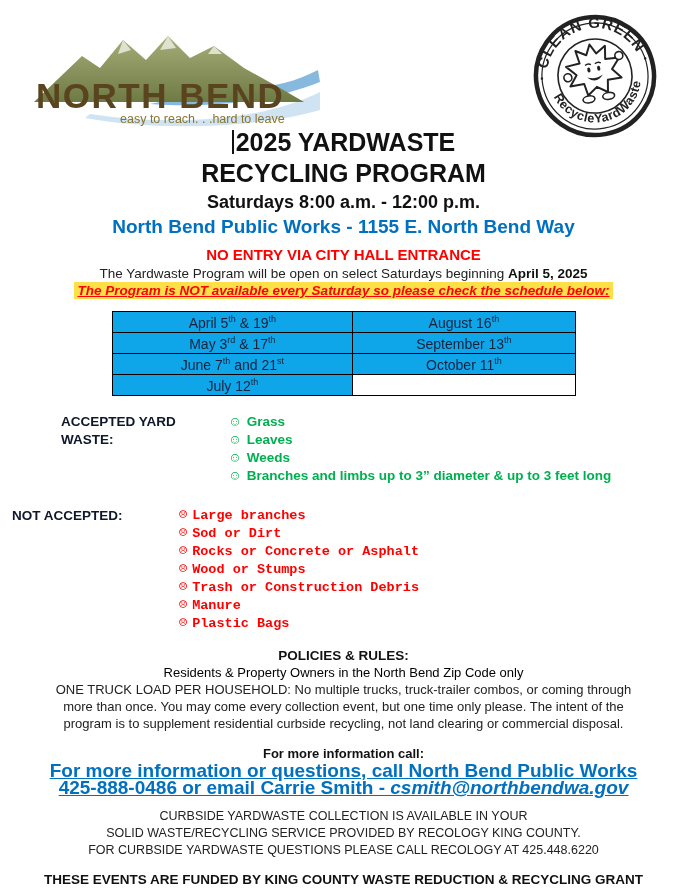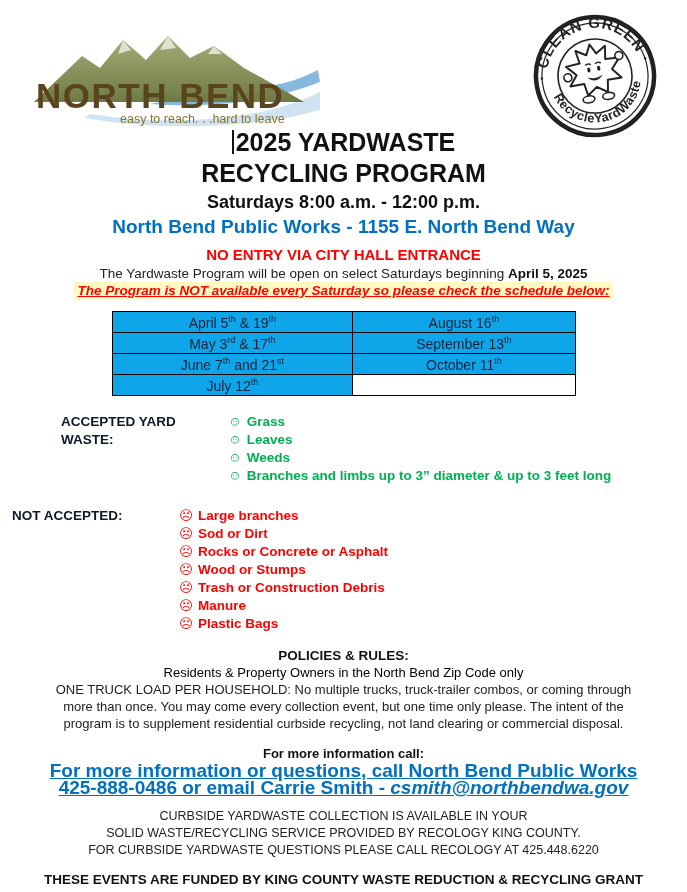--- a/index.html
+++ b/index.html
@@ -18,40 +18,40 @@
   
   .content{position:absolute;left:0;top:0;width:687px;text-align:center;}
   .title{margin:127px 0 0 0;font-size:25px;line-height:31px;font-weight:bold;color:#111;}
   .cursor{display:inline-block;width:2px;height:24px;background:#111;vertical-align:-3px;margin-right:2px;}
   .hours{margin-top:3px;font-size:18px;font-weight:bold;color:#111;}
   .location{margin-top:3px;font-size:19px;font-weight:bold;color:#0070c0;}
   .no-entry{margin-top:8px;font-size:15px;font-weight:bold;color:#ff0000;}
   .open-notice{margin-top:3px;font-size:13.5px;color:#222;}
   .open-notice b{color:#111;}
   .highlight-line{margin-top:2px;font-size:13.5px;}
-  .hl{background:#fef9c3;color:#ff0000;font-weight:bold;font-style:italic;text-decoration:underline;padding:1px 4px;}
+  .hl{background:#fde047;color:#ff0000;font-weight:bold;font-style:italic;text-decoration:underline;padding:1px 4px;}
   
   table.schedule{margin:13px auto 0 auto;border-collapse:collapse;width:464px;}
   table.schedule td{
     border:1px solid #000;background:#0ea5e9;
     height:20px;font-size:14px;color:#17233d;text-align:center;padding:0 4px;
   }
   table.schedule td:first-child{width:52%;}
   table.schedule td.empty{background:#ffffff;}
   table.schedule sup{font-size:9px;}
   
   .lists{margin-top:17px;text-align:left;}
   .list-block{display:flex;align-items:flex-start;padding-left:61px;}
   .list-block.second{margin-top:22px;padding-left:12px;}
   .list-label{width:167px;flex:0 0 167px;font-size:13.5px;font-weight:bold;color:#0f172a;line-height:18px;}
   .list-items{flex:1;}
   .item{font-size:13.5px;font-weight:bold;line-height:18px;}
   .item .face{margin-right:5px;font-weight:normal;}
   .item.accepted{color:#00b050;}
-  .item.not-accepted{color:#ff0000;}
+  .item.not-accepted{color:#ff0000;font-family:Liberation Mono, monospace;}
   
   .policies{margin-top:14px;}
   .policies-title{font-size:13.5px;font-weight:bold;color:#111;line-height:17px;}
   .policies-line{font-size:13px;line-height:17px;color:#000000;}
   .policies-para{width:600px;margin:0 auto;font-size:13px;line-height:17px;color:#222;}
   
   .info{margin-top:13px;}
   .info-heading{font-size:13px;font-weight:bold;color:#111;line-height:17px;}
   .info-line{font-size:19px;font-weight:bold;color:#0070c0;line-height:17px;text-decoration:underline;}
   .email-link{color:#0070c0;font-style:italic;text-decoration:underline;font-weight:bold;}

